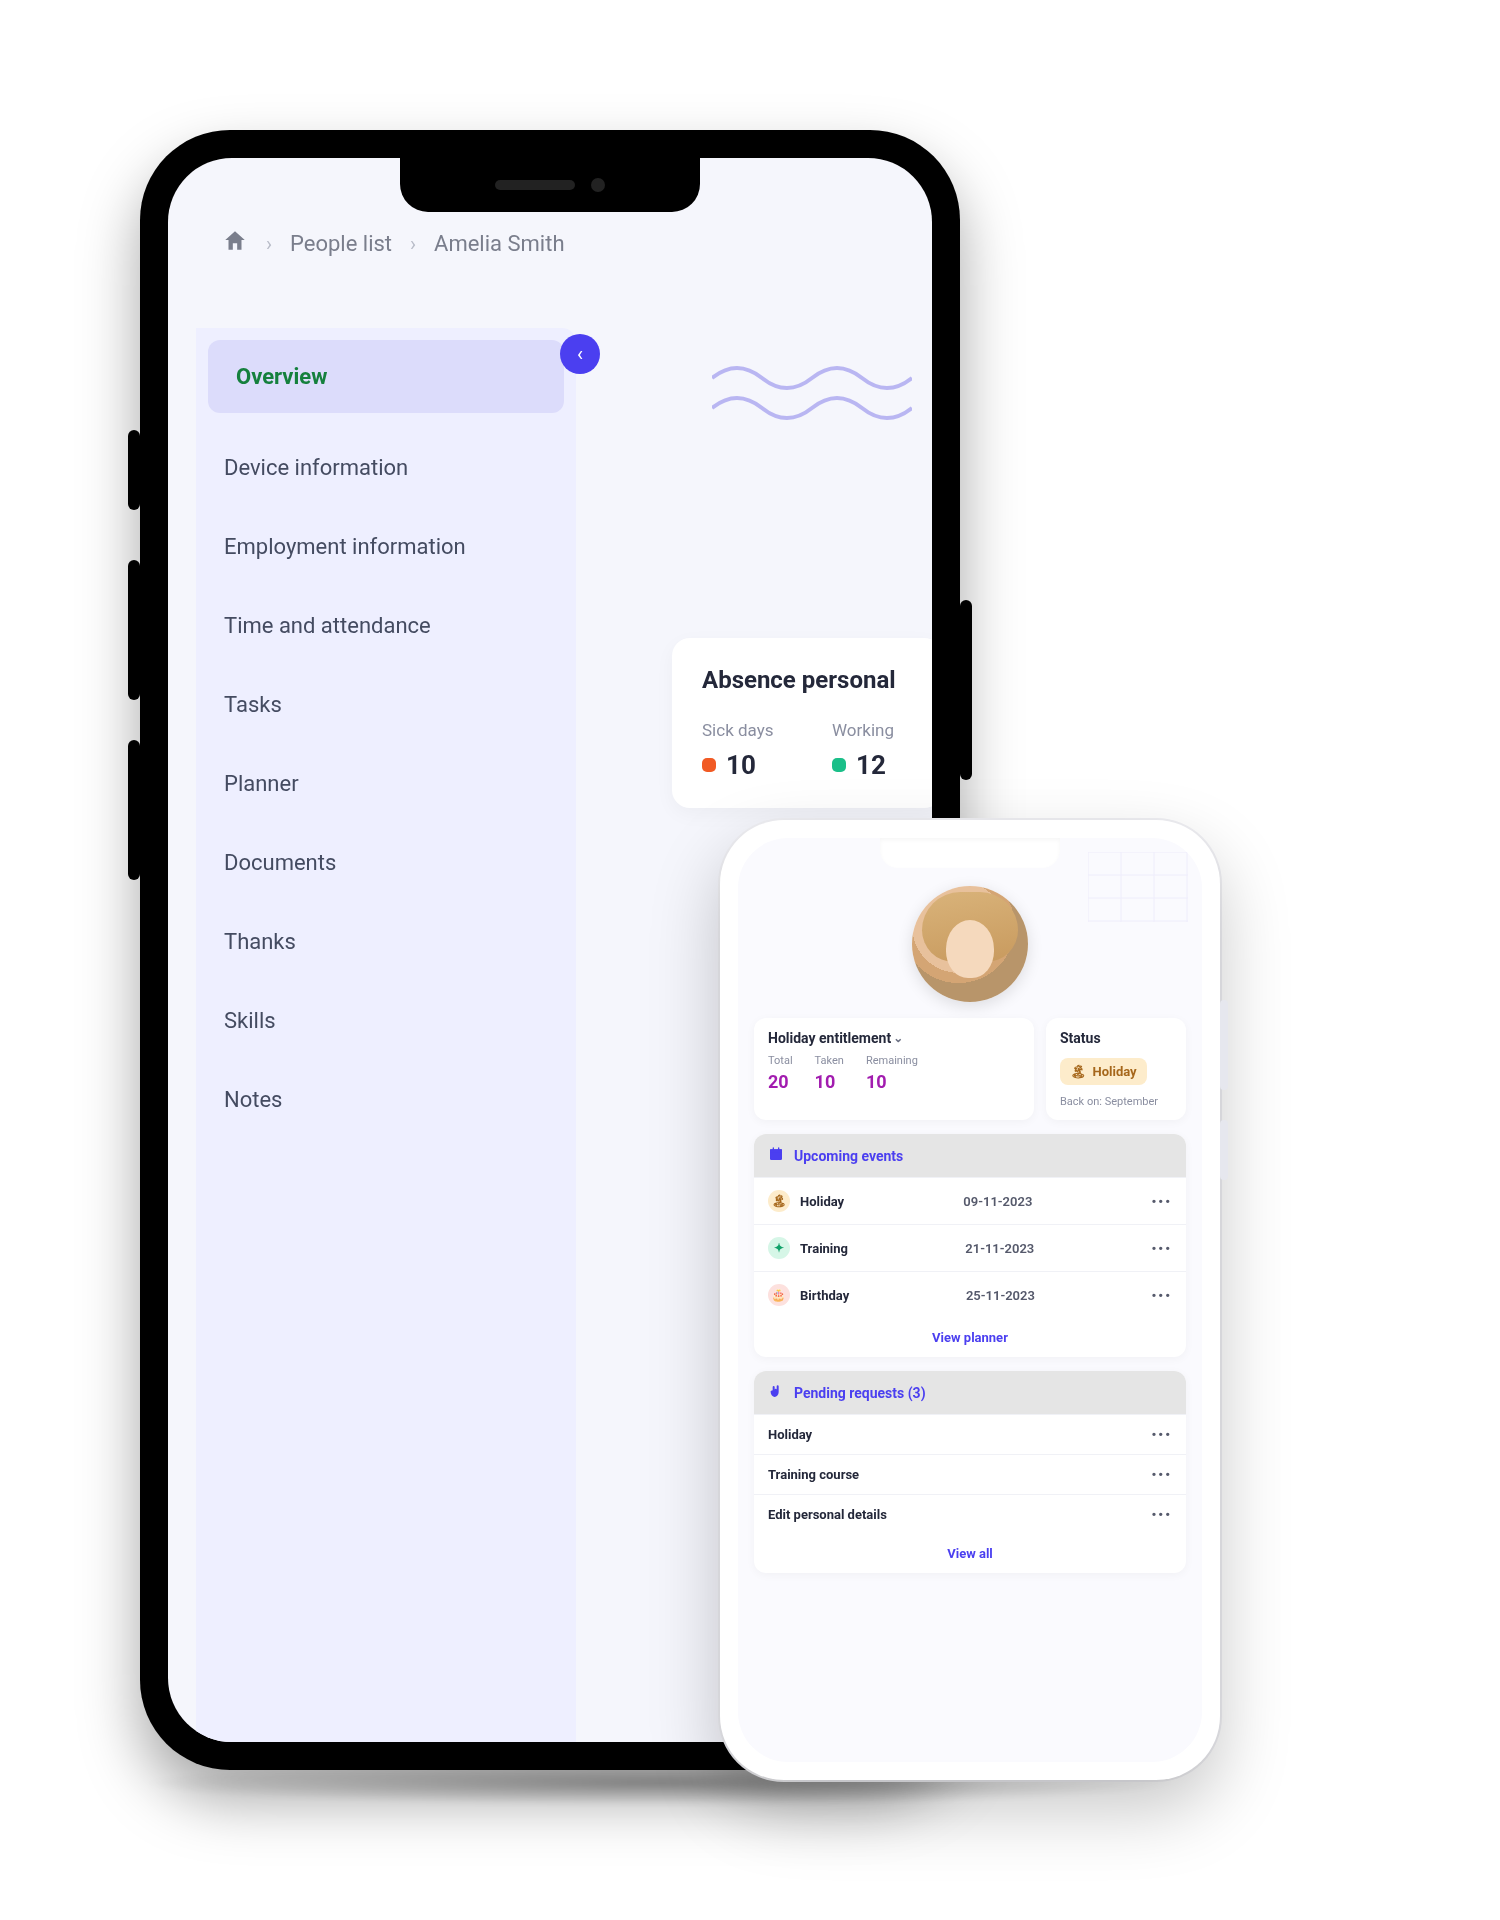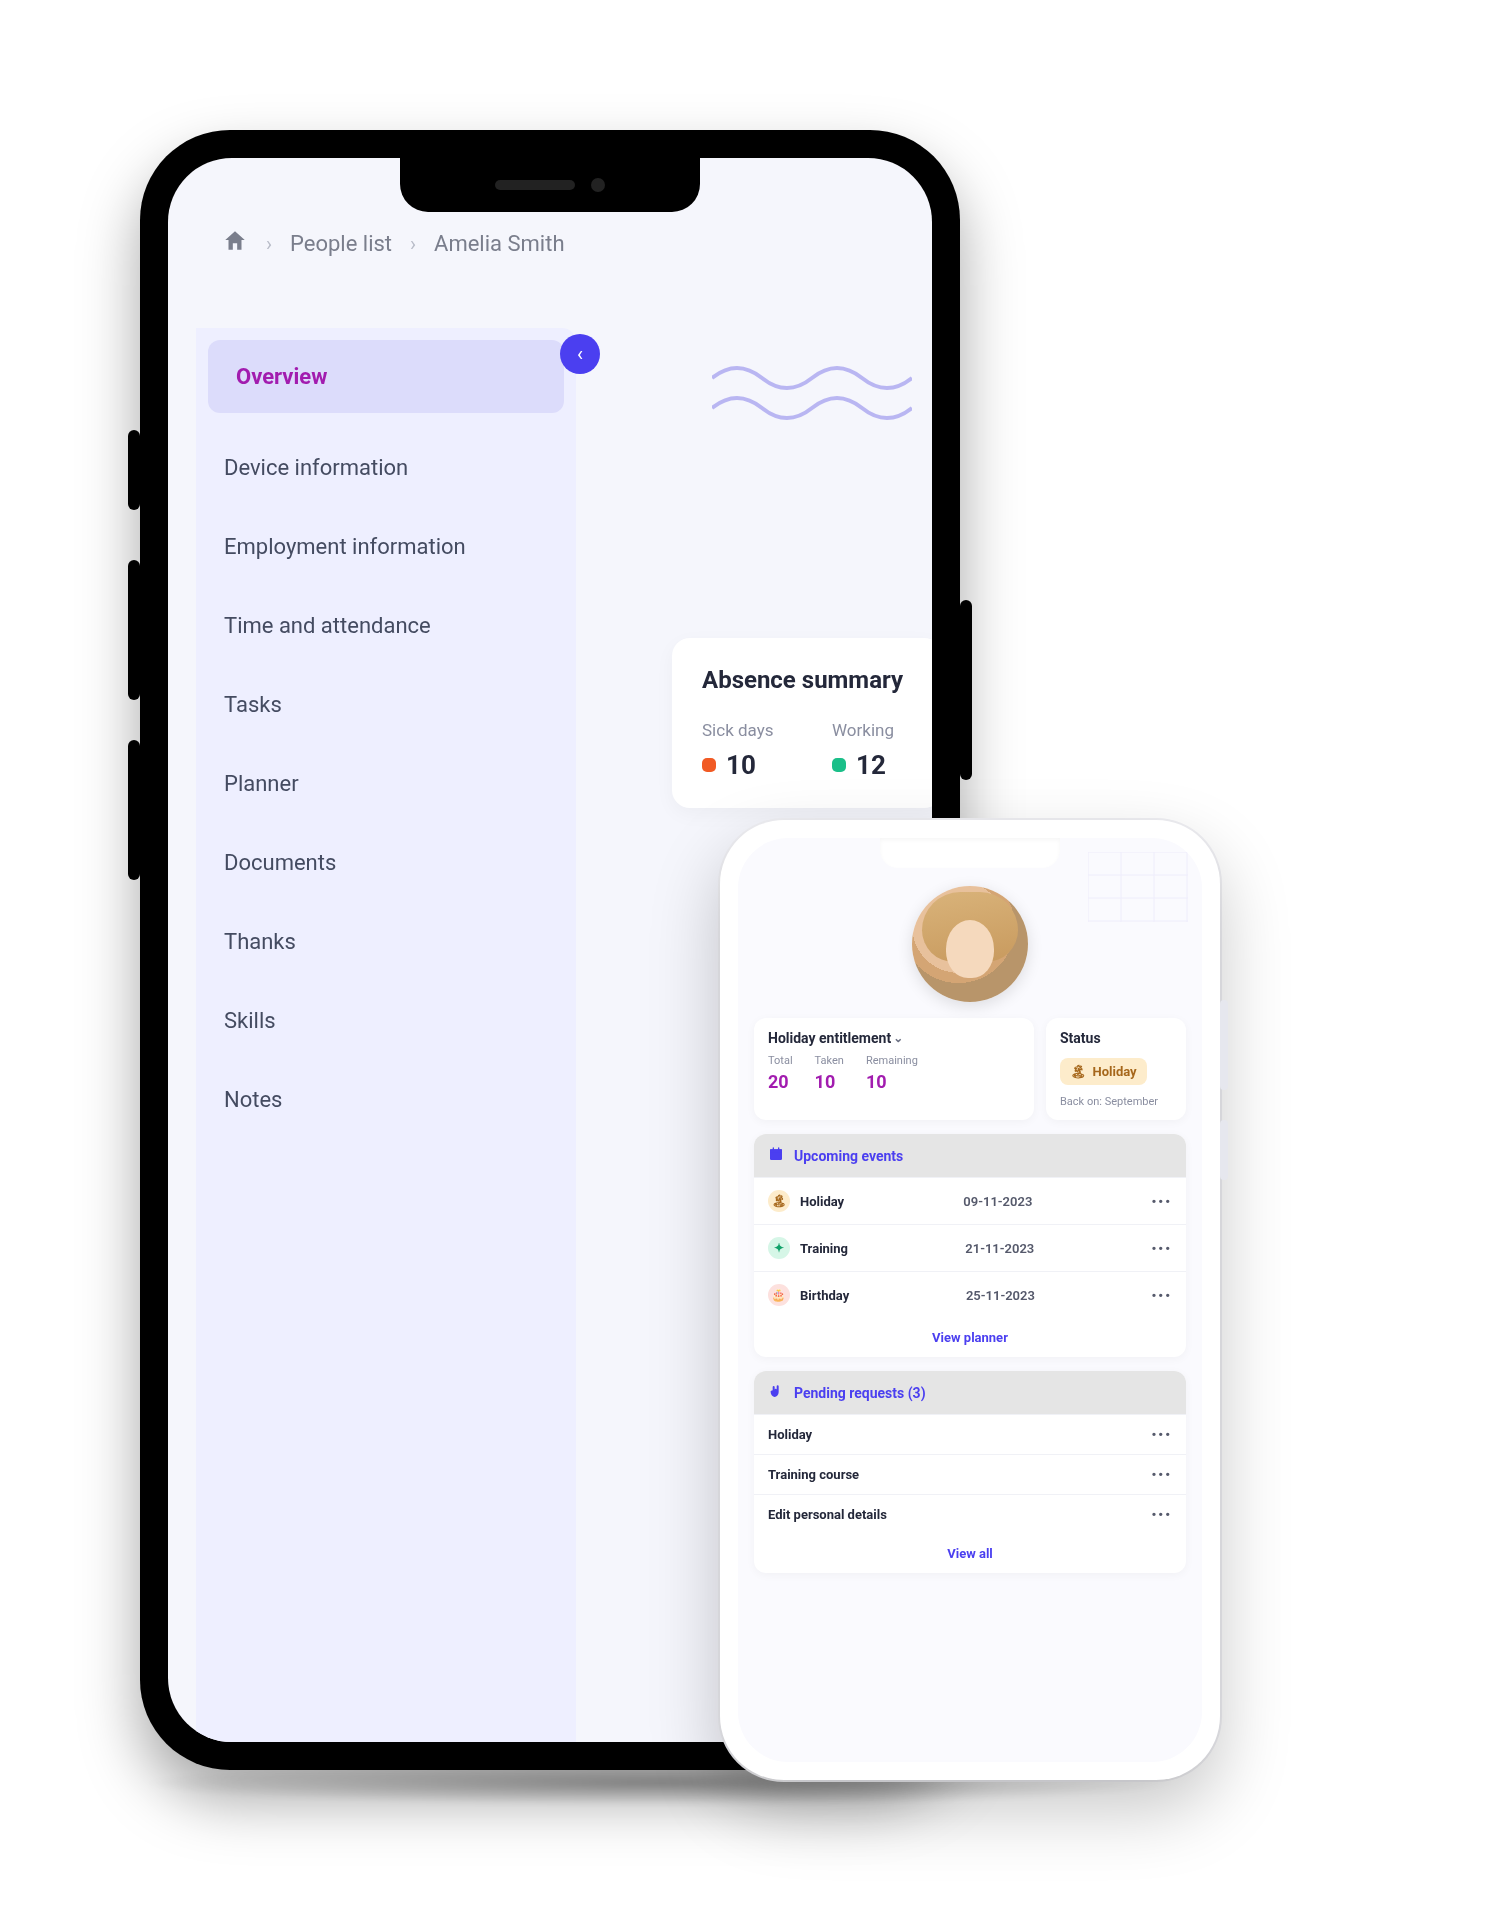--- a/index.html
+++ b/index.html
@@ -57,21 +57,21 @@
     display:flex; flex-direction:column; gap:6px;
     background:#eeefff;
     border-top-right-radius:14px;
     padding-bottom:800px;
   }
   .sidebar-item {
     padding:24px 28px; font-size:22px; color:#444b61;
     border-radius:12px; cursor:pointer;
   }
   .sidebar-item.active {
-    background:#dcdcfb; color:#a21caf; font-weight:700;
+    background:#dcdcfb; color:#15803d; font-weight:700;
     margin:12px;
   }
 
   .collapse-btn {
     position:absolute; left:392px; top:176px;
     width:40px; height:40px; border-radius:50%;
     background:#4b3ff0; display:flex; align-items:center; justify-content:center;
     color:#fff; font-size:20px; cursor:pointer;
   }
 
@@ -247,21 +247,21 @@
     </div>
 
     <div class="wave-deco">
       <svg viewBox="0 0 200 80">
           <path d="M0 20 Q25 0 50 20 T100 20 T150 20 T200 20" fill="none" stroke="#b9b6f2" stroke-width="4"></path>
           <path d="M0 50 Q25 30 50 50 T100 50 T150 50 T200 50" fill="none" stroke="#b9b6f2" stroke-width="4"></path>
         </svg>
     </div>
 
     <div class="absence-card">
-      <h3>Absence summary</h3>
+      <h3>Absence personal</h3>
       <div class="absence-stats">
         <div class="stat-col">
           <span class="stat-label">Sick days</span>
           <div class="stat-row">
             <span class="dot orange"></span>
             <span class="stat-val">10</span>
           </div>
         </div>
         <div class="stat-col">
           <span class="stat-label">Working</span>

